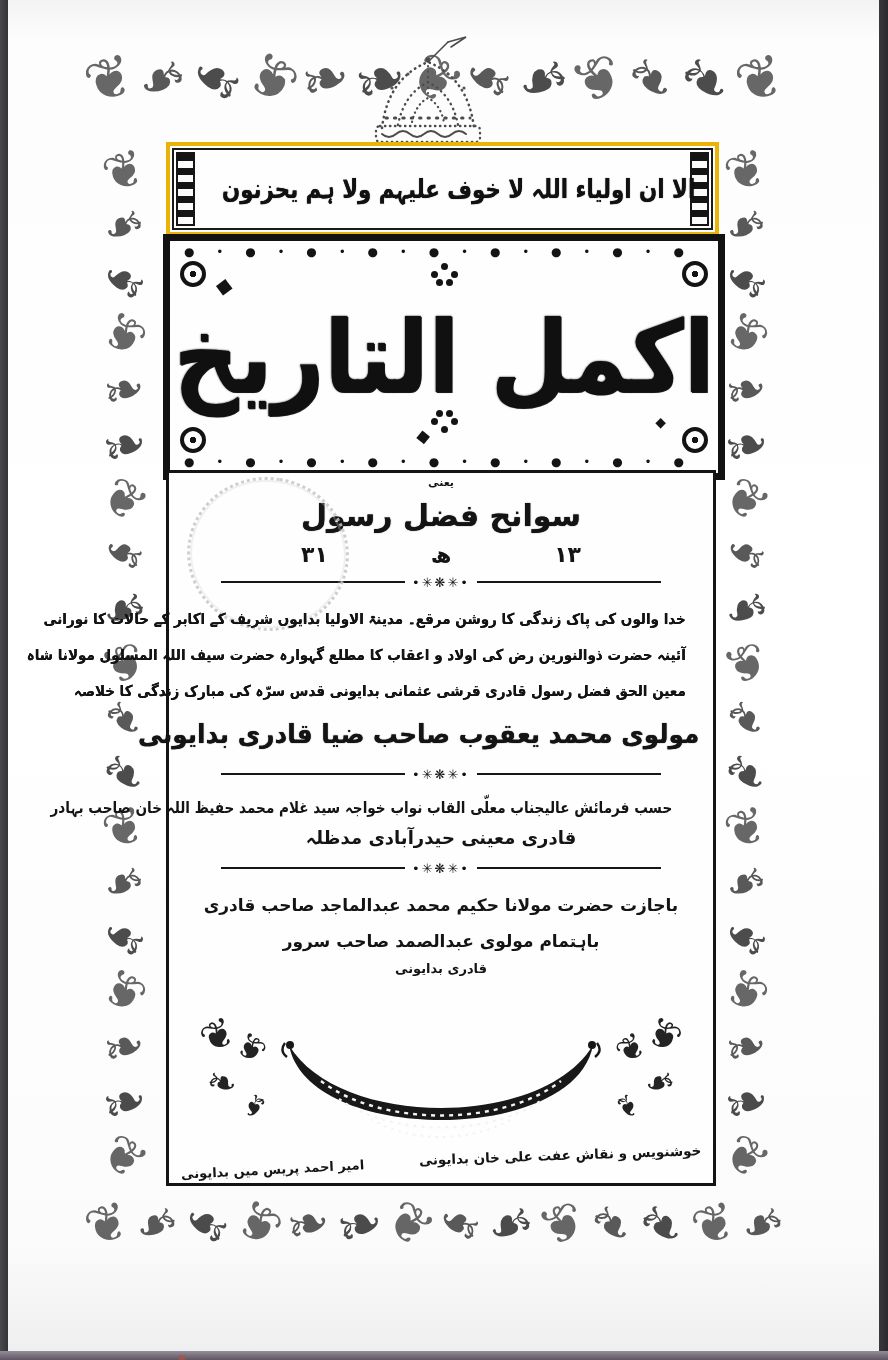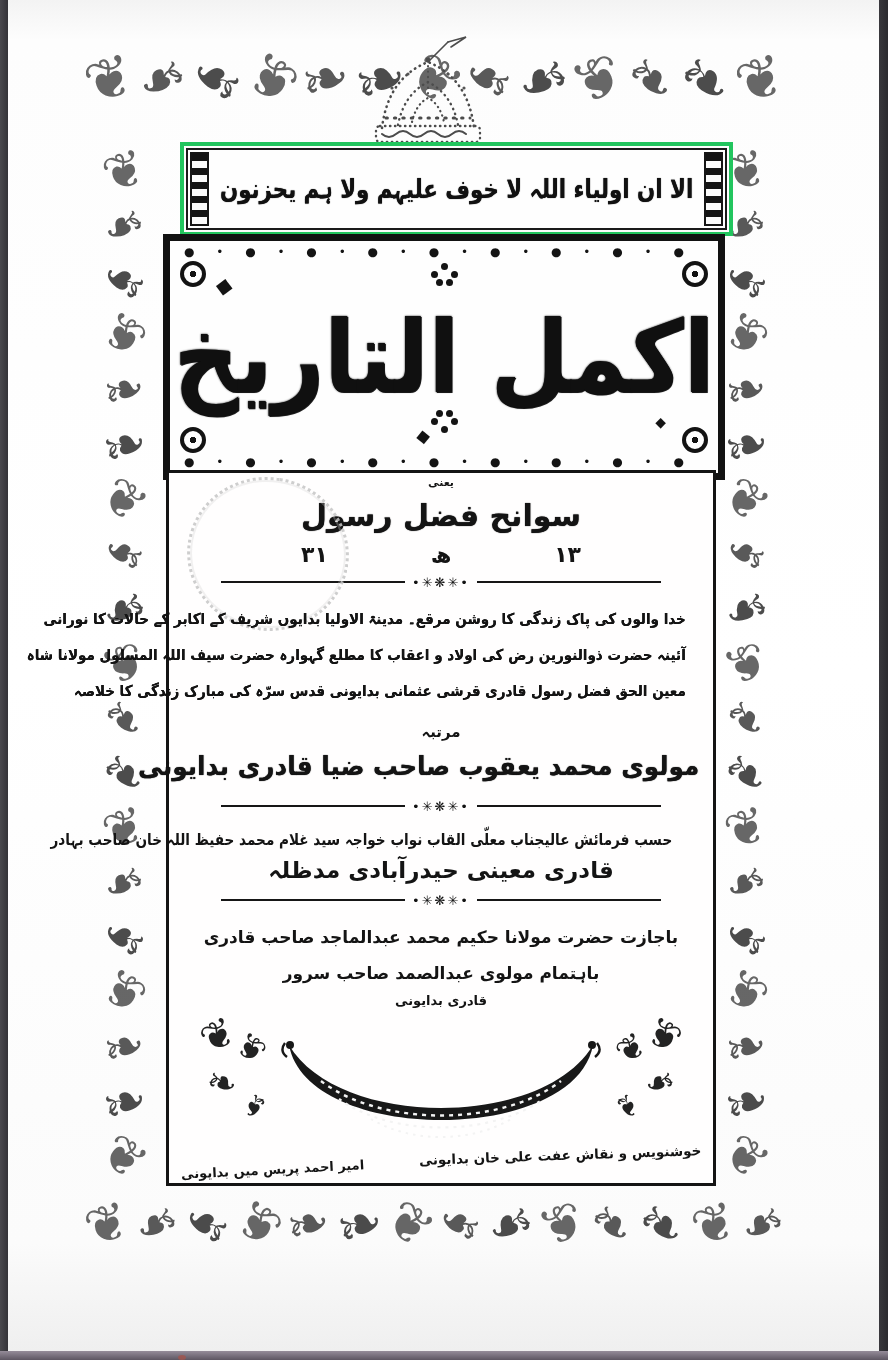--- a/index.html
+++ b/index.html
@@ -23,23 +23,23 @@
   .band.bottom{left:85px;top:1184px;width:700px;height:80px;flex-direction:row;
                justify-content:space-between;align-items:center;font-size:52px;}
   .band.vleft{left:85px;top:146px;width:78px;height:1036px;flex-direction:column;
               justify-content:space-between;align-items:center;font-size:50px;}
   .band.vright{left:707px;top:146px;width:78px;height:1036px;flex-direction:column;
                justify-content:space-between;align-items:center;font-size:50px;}
 
   .crown{position:absolute;left:352px;top:32px;width:152px;height:118px;}
 
   
-  .verse-band{position:absolute;left:180px;top:142px;width:545px;height:86px;
-              border:4px solid #22c55e;box-shadow:inset 0 0 0 2px #fdfdfd,inset 0 0 0 4px #1a1a1a;
-              display:flex;align-items:center;justify-content:center;background:#fefefe;}
+  .verse-band{position:absolute;left:166px;top:142px;width:545px;height:86px;
+              border:4px solid #eab308;box-shadow:inset 0 0 0 2px #fdfdfd,inset 0 0 0 4px #1a1a1a;
+              display:flex;align-items:center;background:#fefefe;}
   .verse-cap{position:absolute;top:6px;bottom:6px;width:15px;border:2px solid #161616;
              background:repeating-linear-gradient(180deg,#141414 0 7px,#fbfbfb 7px 14px);}
   .verse-cap.l{left:6px;} .verse-cap.r{right:6px;}
   .verse-text{direction:rtl;font-weight:bold;font-size:26px;color:#111;white-space:nowrap;
               transform:scaleX(.82);text-shadow:0 0 1px #000;}
 
   
   .title-panel{position:absolute;left:163px;top:234px;width:548px;height:232px;
                border:7px solid #121212;background:#fefefe;}
   .dotrow{position:absolute;left:14px;right:14px;text-align:center;color:#141414;
@@ -73,21 +73,21 @@
   .divider{display:flex;align-items:center;gap:7px;width:440px;margin:10px auto 0;height:14px;}
   .divider::before,.divider::after{content:"";flex:1;border-top:2px solid #161616;}
   .divider .dv{font-size:13px;line-height:13px;letter-spacing:2px;color:#111;}
   .desc{margin-top:12px;}
   .desc p{margin:0;font-size:15px;line-height:36px;font-weight:bold;white-space:nowrap;
           transform:scaleX(.9);text-shadow:0 0 .5px #000;}
   .compiled-label{margin-top:14px;font-size:15px;line-height:18px;font-weight:bold;}
   .compiler{margin-top:2px;font-size:26px;line-height:46px;font-weight:bold;white-space:nowrap;
             transform:scaleX(.95);text-shadow:0 0 1px #000;}
   .patron1{margin-top:16px;font-size:16px;line-height:22px;font-weight:bold;white-space:nowrap;transform:scaleX(.85);}
-  .patron2{margin-top:6px;font-size:23px;line-height:26px;font-weight:bold;}
+  .patron2{margin-top:6px;font-size:18px;line-height:26px;font-weight:bold;}
   .perm1{margin-top:18px;font-size:17px;line-height:24px;font-weight:bold;}
   .perm2{margin-top:12px;font-size:17px;line-height:24px;font-weight:bold;}
   .perm3{margin-top:8px;font-size:13px;line-height:16px;font-weight:bold;}
   .crescent{position:absolute;left:112px;top:552px;width:320px;height:132px;}
   .bouquet{position:absolute;width:92px;height:130px;color:#232323;}
   .bouquet span{position:absolute;line-height:1;}
   .bouquet.l{left:28px;top:540px;} .bouquet.r{right:28px;top:540px;transform:scaleX(-1);}
   .imprint{position:absolute;left:12px;right:12px;bottom:6px;display:flex;direction:ltr;
            justify-content:space-between;align-items:flex-end;}
   .imprint-left{font-size:13px;font-weight:bold;direction:rtl;transform:rotate(-3deg);}
@@ -234,21 +234,20 @@
     <div class="divider">
       <span class="dv">•✳❋✳•</span>
     </div>
 
     <div class="desc">
       <p>خدا والوں کی پاک زندگی کا روشن مرقع۔ مدینۃ الاولیا بدایوں شریف کے اکابر کے حالات کا نورانی</p>
       <p>آئینہ حضرت ذوالنورین رض کی اولاد و اعقاب کا مطلع گہوارہ حضرت سیف اللہ المسلول مولانا شاہ</p>
       <p>معین الحق فضل رسول قادری قرشی عثمانی بدایونی قدس سرّہ کی مبارک زندگی کا خلاصہ</p>
     </div>
 
-    <div class="compiled-label">مرتبہ</div>
     <div class="compiler">مولوی محمد یعقوب صاحب ضیا قادری بدایونی</div>
 
     <div class="divider">
       <span class="dv">•✳❋✳•</span>
     </div>
 
     <div class="patron1">حسب فرمائش عالیجناب معلّی القاب نواب خواجہ سید غلام محمد حفیظ اللہ خان صاحب بہادر</div>
     <div class="patron2">قادری معینی حیدرآبادی مدظلہ</div>
 
     <div class="divider">

